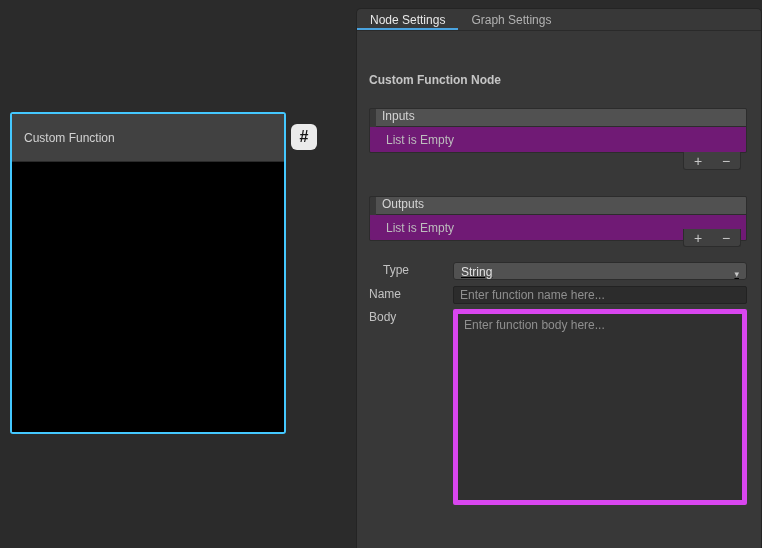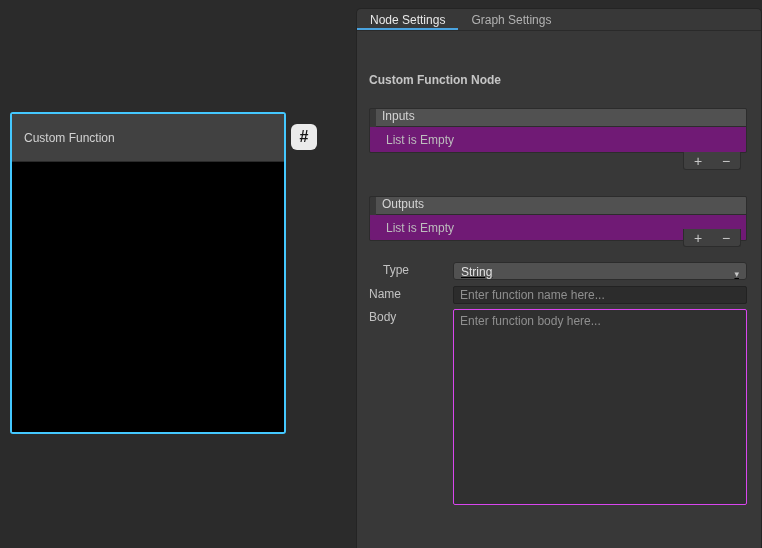--- a/index.html
+++ b/index.html
@@ -113,21 +113,21 @@
   .text-input{
     position:absolute;left:96px;top:222px;width:294px;height:18px;
     background:#2c2c2c;border:1px solid #222;border-radius:2px;
     color:#cfcfcf;font-size:12px;padding:0 6px;
     font-family:"Liberation Sans","DejaVu Sans",sans-serif;
   }
   .text-input::placeholder{color:#8f8f8f;opacity:1;}
 
   .body-input{
     position:absolute;left:96px;top:245px;width:294px;height:196px;
-    background:#303030;border:1px solid #d946ef;border-radius:2px;
+    background:#303030;border:5px solid #d946ef;border-radius:2px;
     color:#cfcfcf;font-size:12px;padding:4px 6px;resize:none;outline:none;
     font-family:"Liberation Sans","DejaVu Sans",sans-serif;
   }
   .body-input::placeholder{color:#8f8f8f;opacity:1;}
 </style>
 </head>
 <body>
 
 <div class="stage">
 

